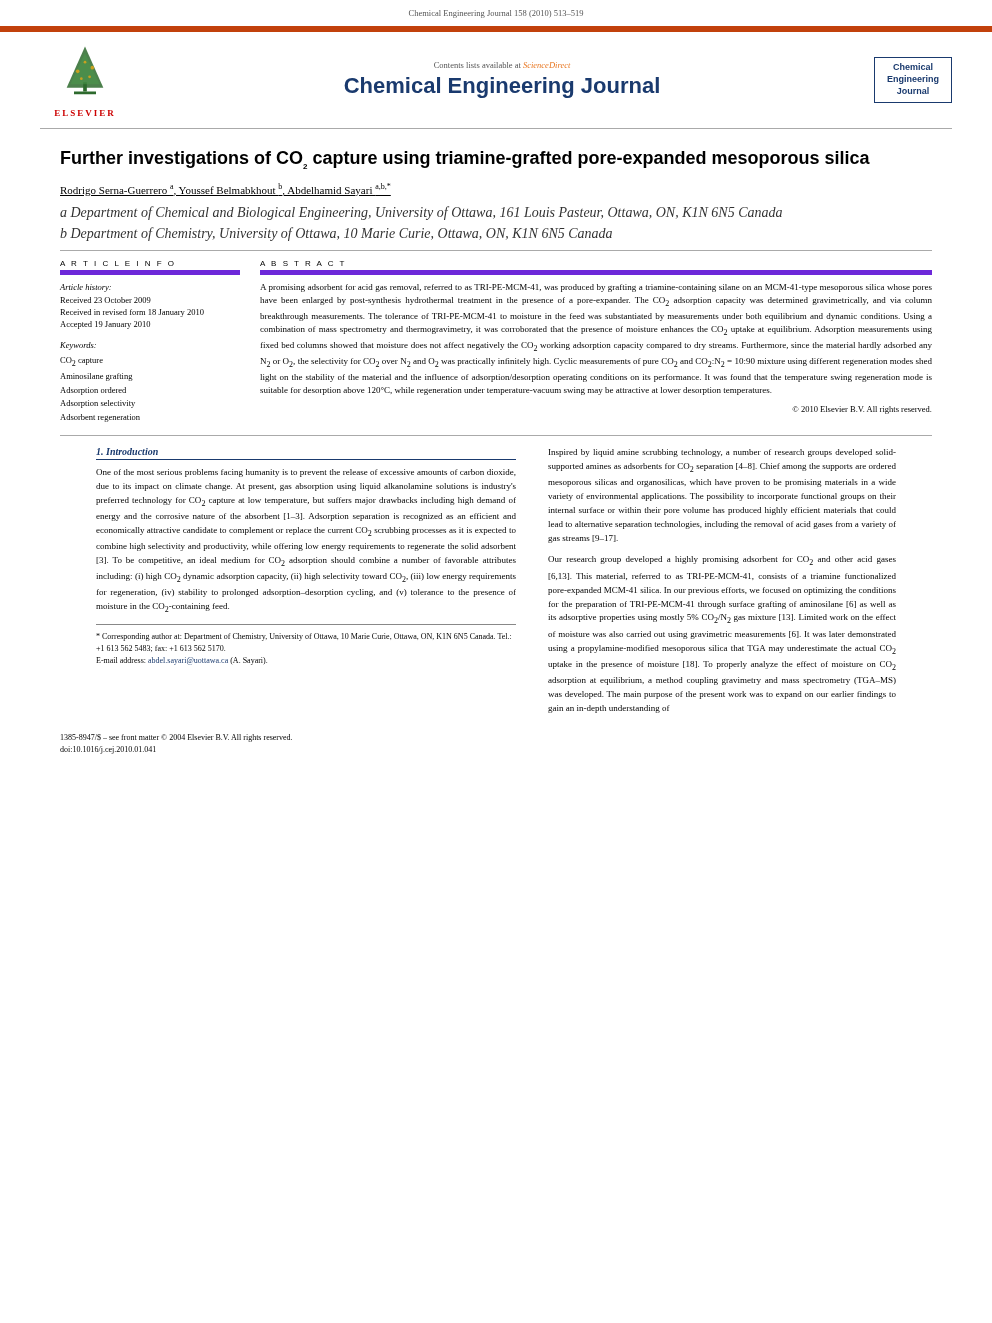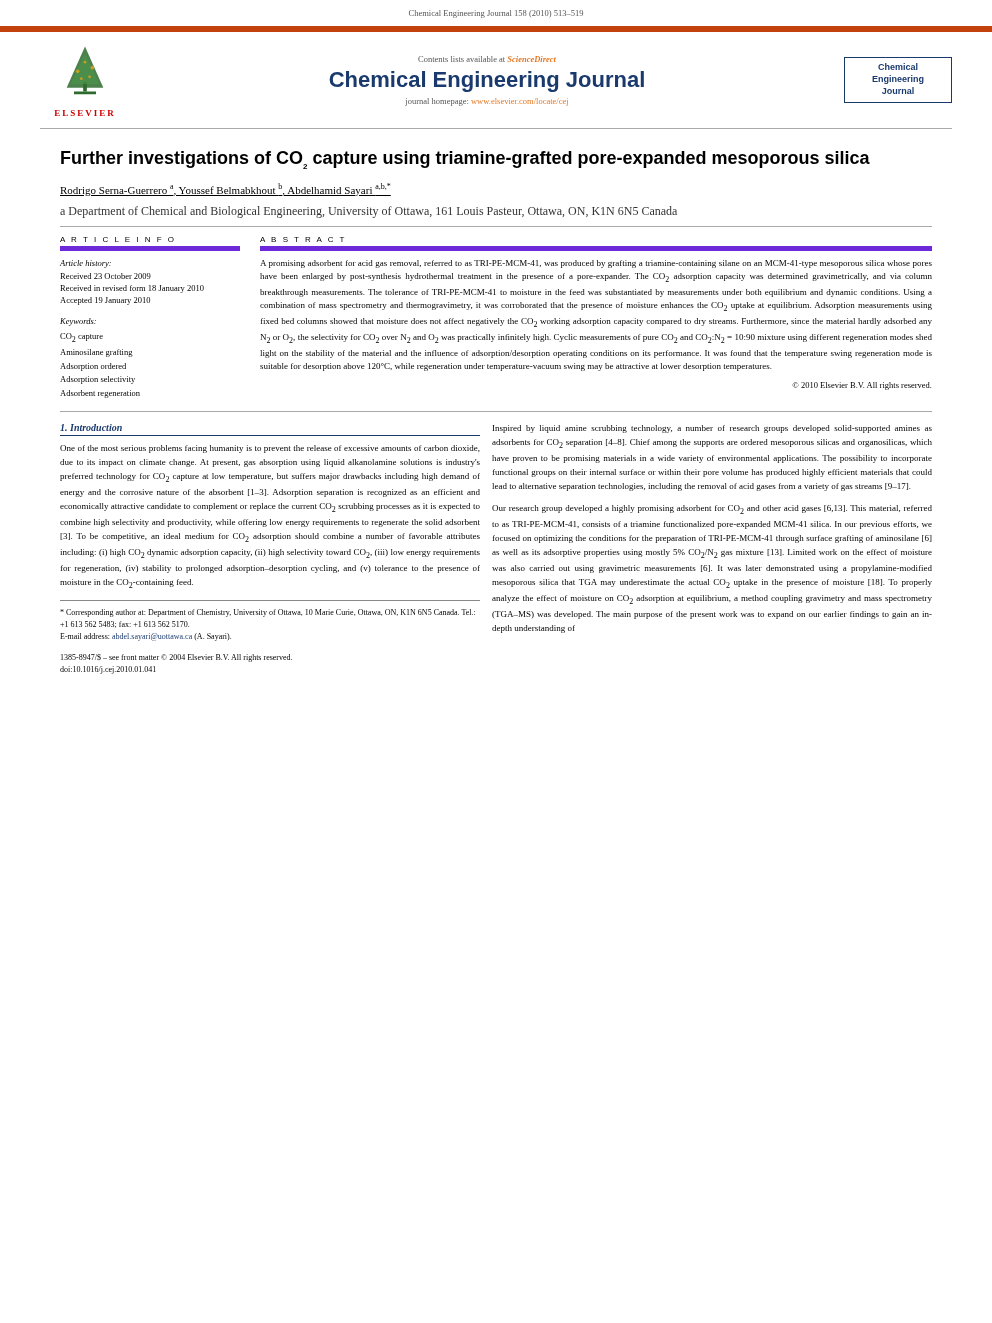--- a/index.html
+++ b/index.html
@@ -58,39 +58,38 @@
       text-align: center;
     }
     .contents-line {
       font-size: 8.5px;
       color: #555;
       margin-bottom: 3px;
     }
     .sciencedirect-link {
       color: #e87722;
       font-style: italic;
-      font-weight: bold;
     }
     .journal-main-title {
       font-size: 22px;
       font-weight: bold;
       color: #1a3a6e;
       font-family: Arial, sans-serif;
       line-height: 1.2;
     }
     .journal-homepage {
       font-size: 8.5px;
       color: #555;
       margin-top: 3px;
     }
     .homepage-link {
       color: #e87722;
     }
     .journal-right-box {
-      width: 108px;
+      width: 78px;
       border: 1px solid #1a3a6e;
       padding: 4px 6px;
       text-align: center;
       font-size: 9px;
       font-weight: bold;
       color: #1a3a6e;
       line-height: 1.3;
       font-family: Arial, sans-serif;
     }
     
@@ -108,21 +107,22 @@
     .authors {
       font-size: 11px;
       color: #000;
       margin-bottom: 6px;
       text-decoration: underline;
     }
     sup {
       font-size: 8px;
     }
     .affiliations {
-      font-size: 12px;
+      font-size: 14px;
+      font-style: italic;
       color: #333;
       margin-bottom: 6px;
       line-height: 1.5;
     }
     .divider-line {
       border: none;
       border-top: 1px solid #aaa;
       margin: 8px 0;
     }
     
@@ -176,22 +176,22 @@
       color: #000;
     }
     .copyright-line {
       font-size: 8.5px;
       text-align: right;
       margin-top: 6px;
       color: #000;
     }
     .body-two-col {
       display: flex;
-      gap: 12px;
-      padding: 0 60px;
+      gap: 32px;
+      padding: 0 96px;
     }
     .body-left {
       width: 420px;
       flex-shrink: 0;
     }
     .body-right {
       flex: 1;
     }
     .section-heading {
       font-size: 10px;
@@ -261,42 +261,39 @@
       </svg>
       <div class="elsevier-text">ELSEVIER</div>
     </div>
 
     <div class="journal-title-center">
       <div class="contents-line">
         <span>Contents lists available at</span>
         <span class="sciencedirect-link">ScienceDirect</span>
       </div>
       <div class="journal-main-title">Chemical Engineering Journal</div>
-      <div class="journal-homepage">
-        <span>journal homepage:</span>
-        <span class="homepage-link">www.elsevier.com/locate/cej</span>
-      </div>
     </div>
 
     <div class="journal-right-box">
       Chemical<br>Engineering<br>Journal
     </div>
   </div>
 
   <hr class="divider-line" style="margin: 4px 40px;">
 
   <div class="article-section">
     <div class="article-title">
       Further investigations of CO<sub class="chem">2</sub> capture using triamine-grafted pore-expanded mesoporous silica
     </div>
     <div class="authors">
       Rodrigo Serna-Guerrero <sup>a</sup>, Youssef Belmabkhout <sup>b</sup>, Abdelhamid Sayari <sup>a,b,*</sup>
     </div>
     <div class="affiliations">
       <div>a Department of Chemical and Biological Engineering, University of Ottawa, 161 Louis Pasteur, Ottawa, ON, K1N 6N5 Canada</div>
+      <div>b Department of Chemistry, University of Ottawa, 10 Marie Curie, Ottawa, ON, K1N 6N5 Canada</div>
     </div>
   </div>
 
   <hr class="divider-line" style="margin: 6px 60px;">
 
   <div class="two-col">
 
     <div class="left-col">
       <div class="section-label">A R T I C L E   I N F O</div>
       <div class="article-info-block">

